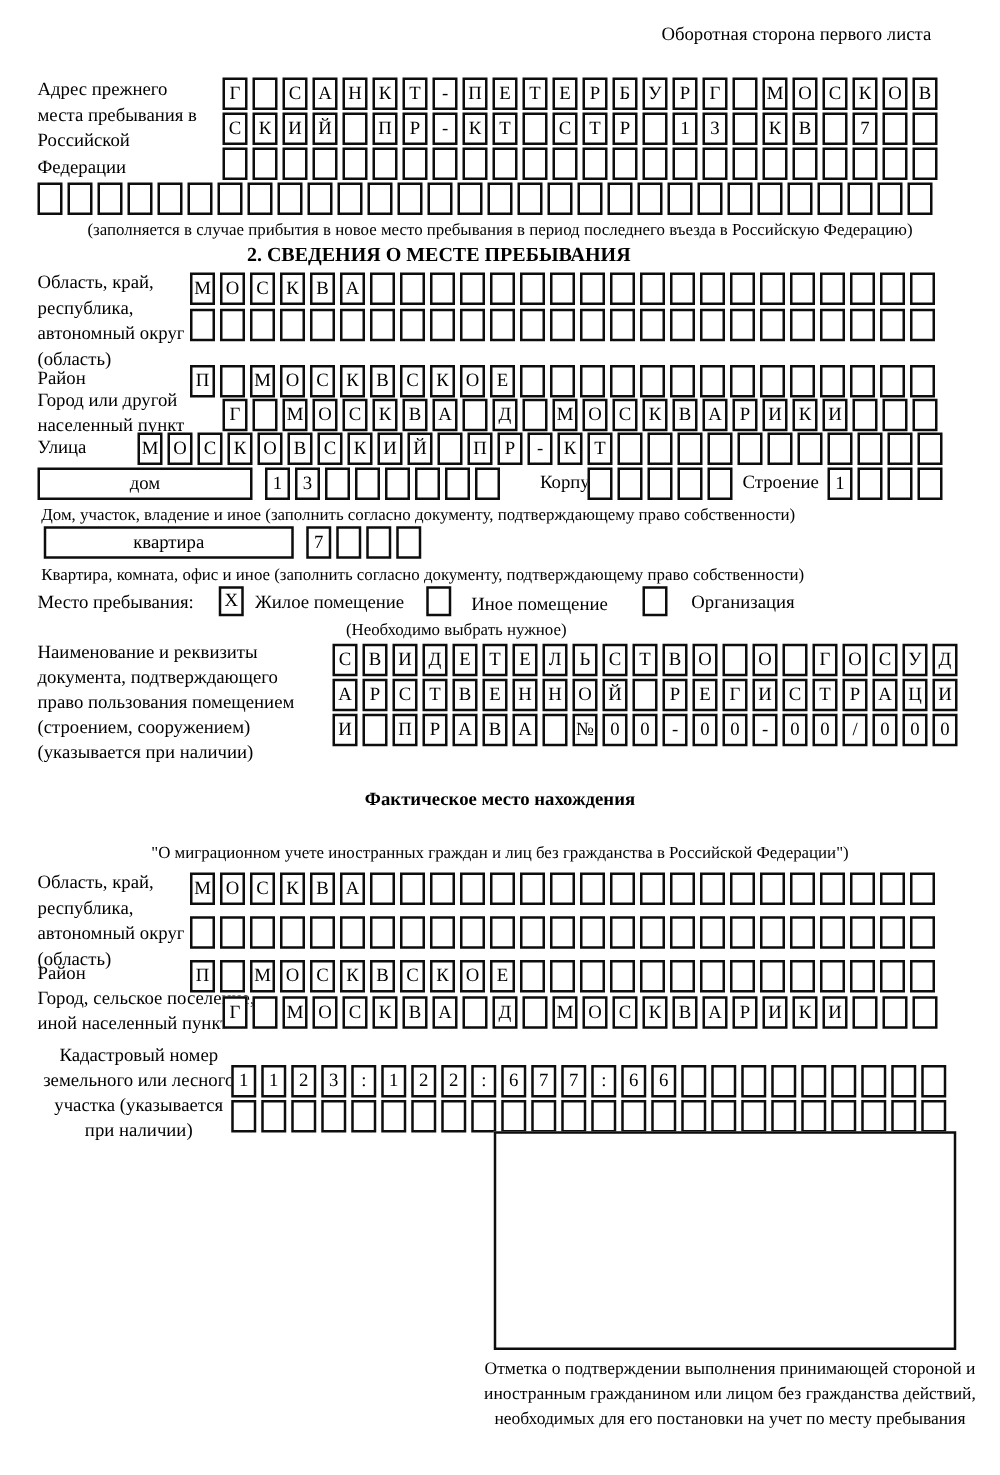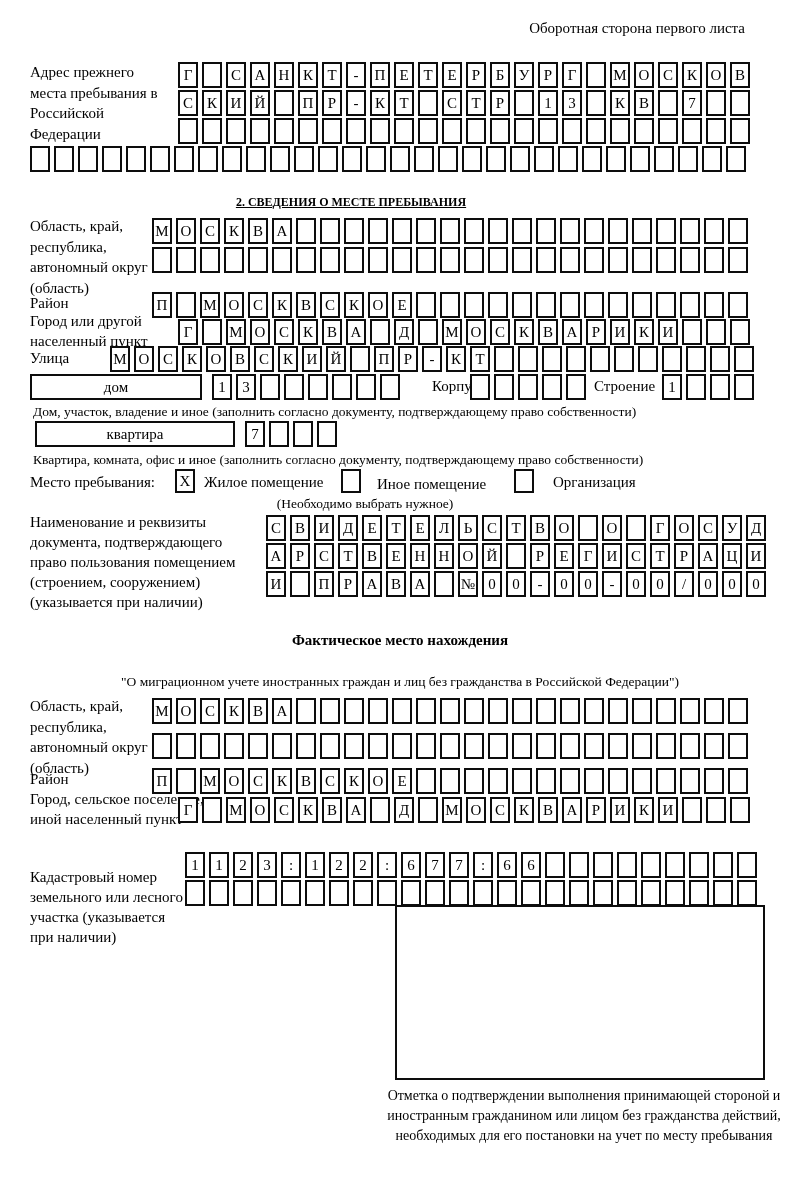--- a/index.html
+++ b/index.html
@@ -131,22 +131,23 @@
       <span class="cell"></span>
       <span class="cell"></span>
       <span class="cell"></span>
       <span class="cell"></span>
       <span class="cell"></span>
       <span class="cell"></span>
       <span class="cell"></span>
       <span class="cell"></span>
       <span class="cell"></span>
     </div>
-
-  <div class="abs lbl bold center" style="top:194px;left:0;width:702px;font-size:12px;text-decoration:underline;">2. СВЕДЕНИЯ О МЕСТЕ ПРЕБЫВАНИЯ</div>
+  <div class="abs note center" style="top:175px;left:0;width:800px;">(заполняется в случае прибытия в новое место пребывания в период последнего въезда в Российскую Федерацию)</div>
+
+  <div class="abs lbl bold center" style="top:194px;left:0;width:702px;font-size:16px;">2. СВЕДЕНИЯ О МЕСТЕ ПРЕБЫВАНИЯ</div>
 
   <div class="abs lbl" style="top:216px;left:30px;width:118px;">Область, край, республика, автономный округ (область)</div>
   <div class="abs cellrow" style="top:218px;left:152px;">
       <span class="cell">М</span>
       <span class="cell">О</span>
       <span class="cell">С</span>
       <span class="cell">К</span>
       <span class="cell">В</span>
       <span class="cell">А</span>
       <span class="cell"></span>
@@ -511,21 +512,21 @@
       <span class="cell">А</span>
       <span class="cell">Р</span>
       <span class="cell">И</span>
       <span class="cell">К</span>
       <span class="cell">И</span>
       <span class="cell"></span>
       <span class="cell"></span>
       <span class="cell"></span>
     </div>
 
-  <div class="abs lbl" style="top:868px;left:30px;width:162px;line-height:1.33;">Кадастровый номер земельного или лесного участка (указывается при наличии)</div>
+  <div class="abs lbl" style="top:836px;left:30px;width:162px;line-height:1.33;text-align:center;">Кадастровый номер земельного или лесного участка (указывается при наличии)</div>
   <div class="abs cellrow" style="top:852px;left:185px;">
       <span class="cell">1</span>
       <span class="cell">1</span>
       <span class="cell">2</span>
       <span class="cell">3</span>
       <span class="cell">:</span>
       <span class="cell">1</span>
       <span class="cell">2</span>
       <span class="cell">2</span>
       <span class="cell">:</span>

